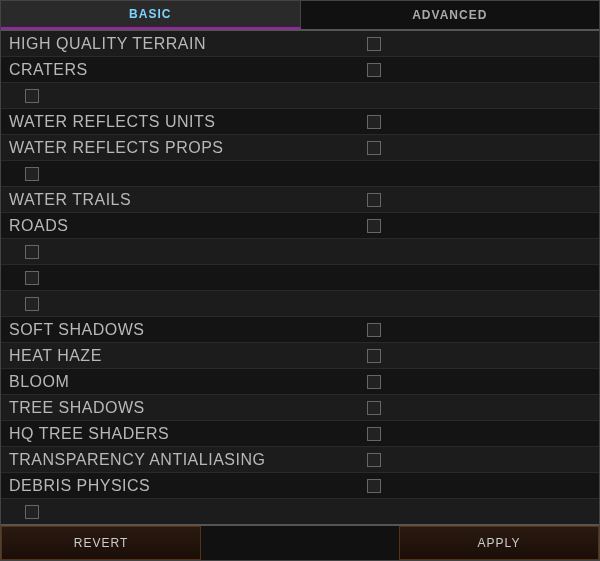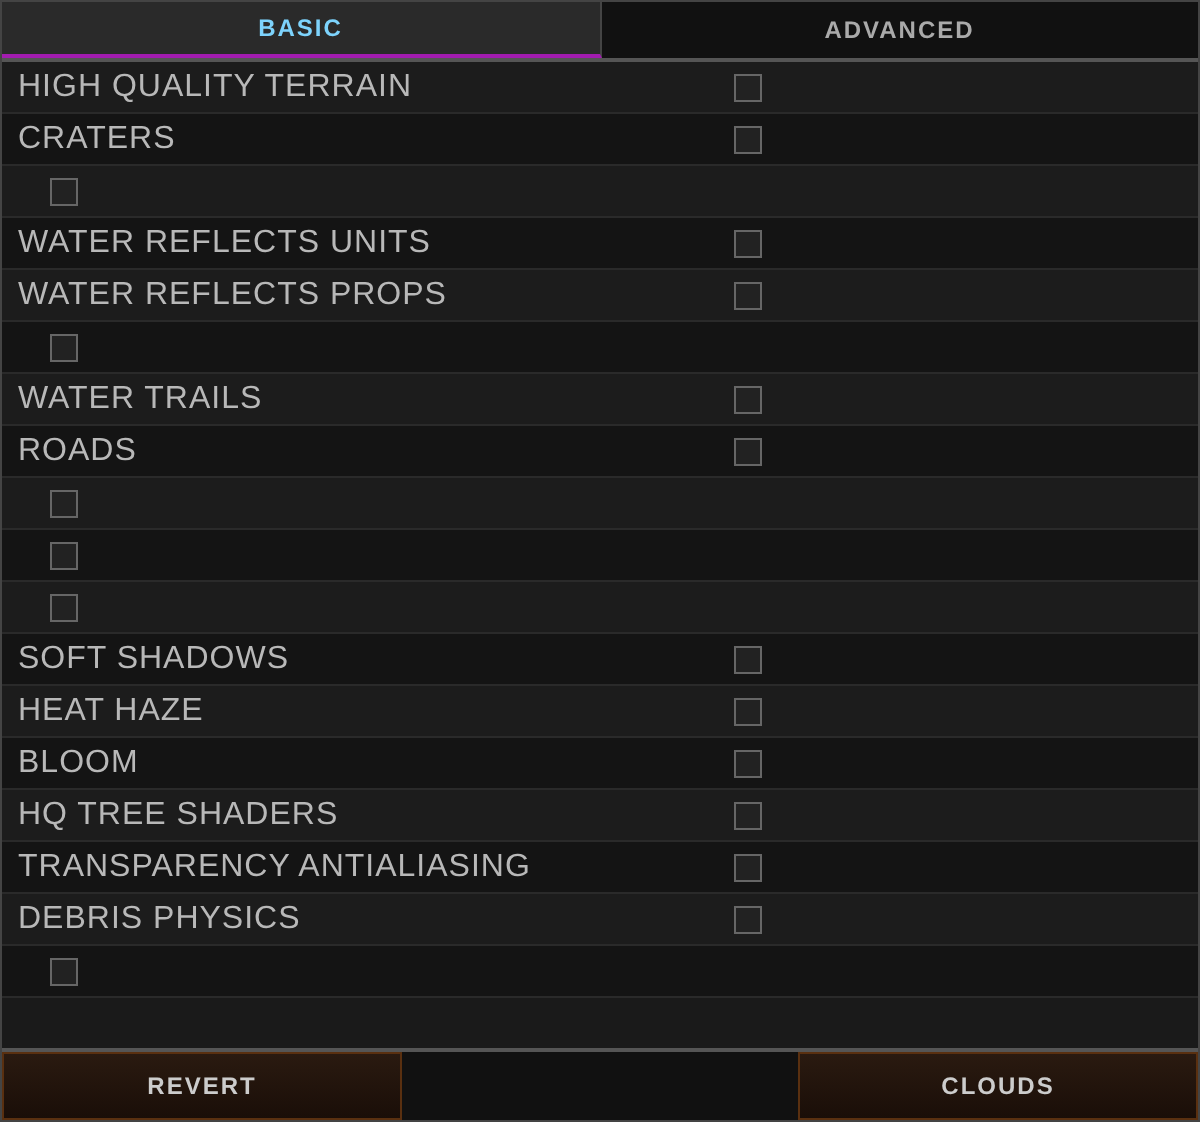--- a/index.html
+++ b/index.html
@@ -126,21 +126,21 @@
       border-top: 2px solid #555;
       background: #111;
     }
 
     .footer-btn {
       flex: 1;
       display: flex;
       align-items: center;
       justify-content: center;
       cursor: pointer;
-      font-weight: bold;
+      font-weight: normal;
       letter-spacing: 1px;
       font-size: 12px;
       color: #ccc;
       background: linear-gradient(to bottom, #2a1a10, #1a0e08);
       border: 1px solid #5a3010;
     }
 
     .footer-center {
       flex: 1;
       background: #111;
@@ -233,20 +233,26 @@
             <div class="checkbox"></div>
           </div>
         </div>
         <div class="setting-row">
           <div class="setting-label">BLOOM</div>
           <div class="setting-checkbox-area">
             <div class="checkbox"></div>
           </div>
         </div>
         <div class="setting-row">
+          <div class="setting-label">TREE SHADOWS</div>
+          <div class="setting-checkbox-area">
+            <div class="checkbox"></div>
+          </div>
+        </div>
+        <div class="setting-row">
           <div class="setting-label">HQ TREE SHADERS</div>
           <div class="setting-checkbox-area">
             <div class="checkbox"></div>
           </div>
         </div>
         <div class="setting-row">
           <div class="setting-label">TRANSPARENCY ANTIALIASING</div>
           <div class="setting-checkbox-area">
             <div class="checkbox"></div>
           </div>
@@ -261,16 +267,16 @@
           <div class="setting-checkbox-area">
             <div class="checkbox"></div>
           </div>
         </div>
       </div>
   </div>
 
   <div class="footer">
     <div class="footer-btn">REVERT</div>
     <div class="footer-center"></div>
-    <div class="footer-btn">CLOUDS</div>
+    <div class="footer-btn">APPLY</div>
   </div>
 
 </div>
 
 </body></html>

